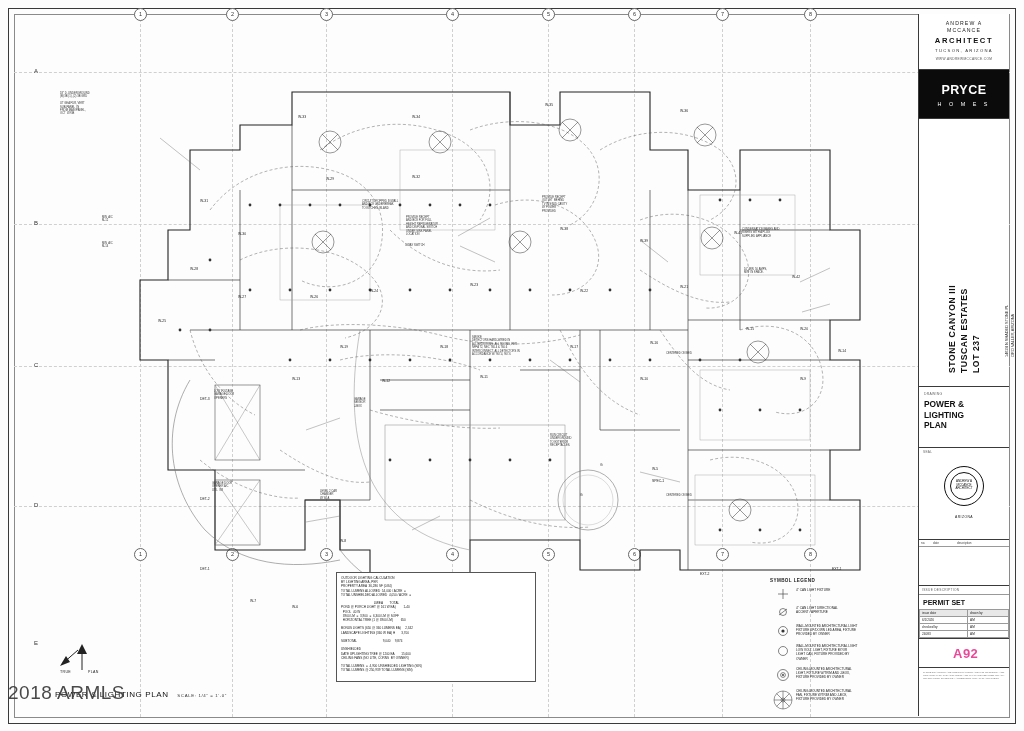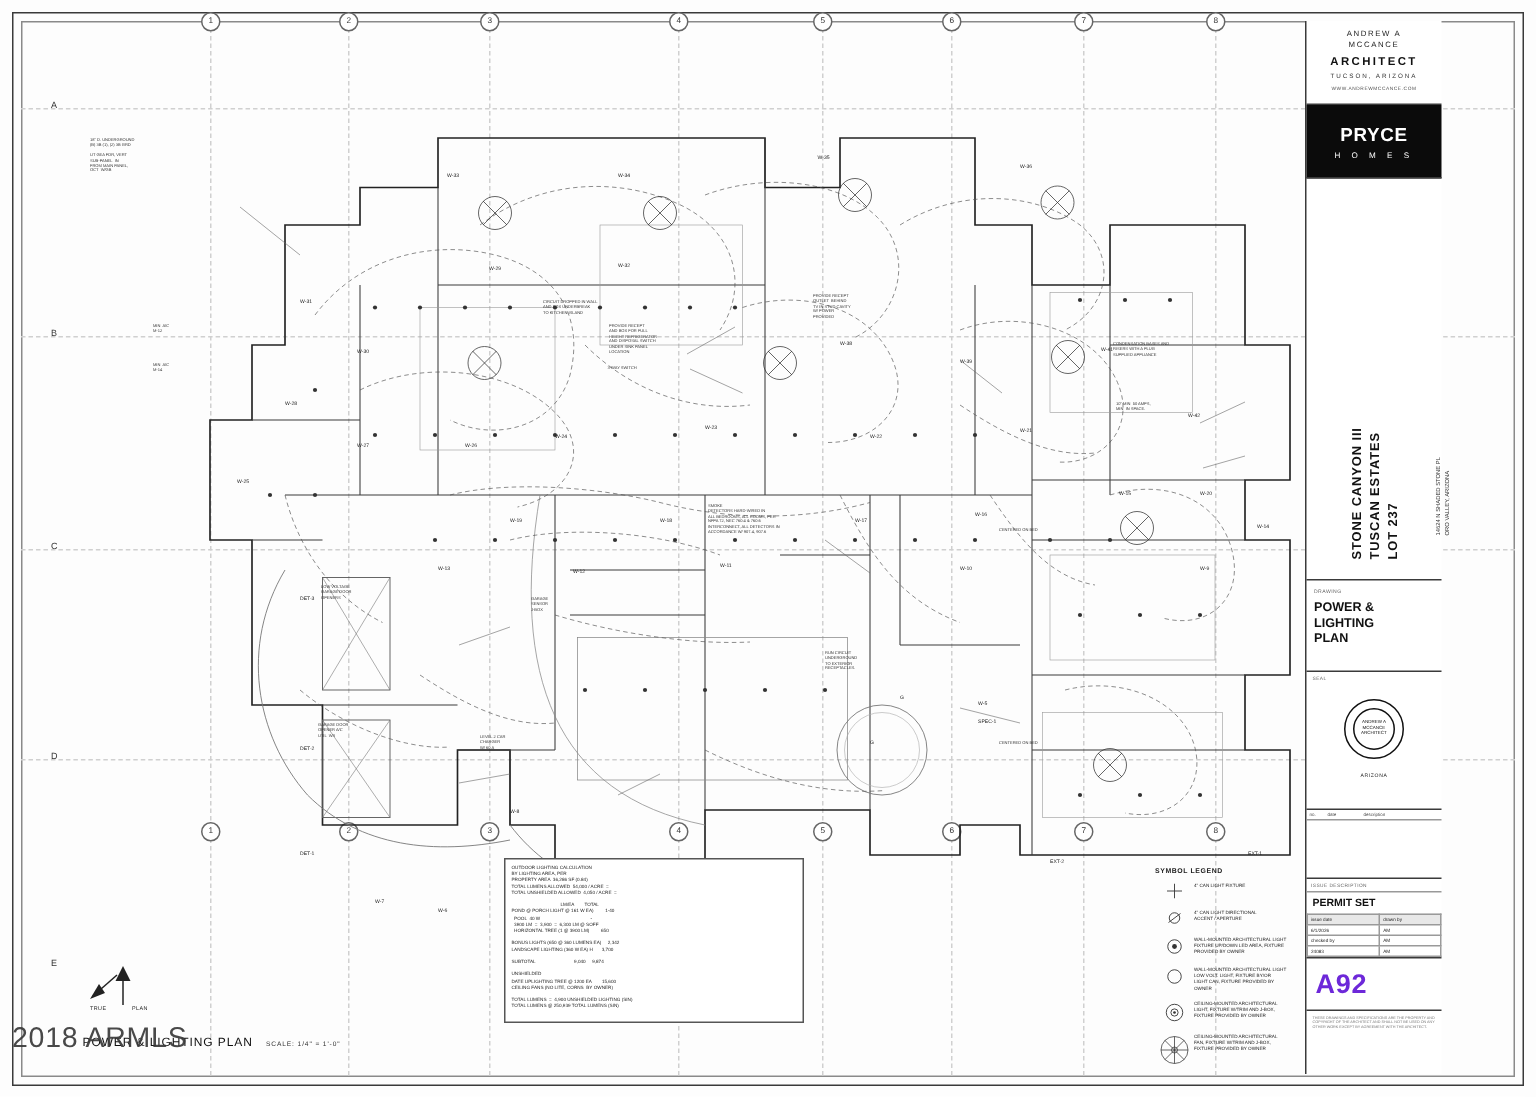--- a/index.html
+++ b/index.html
@@ -37,21 +37,21 @@
 
   
   .plan{
     position:absolute;left:40px;top:30px;width:870px;height:640px;
     overflow:hidden;
   }
   .plan svg{position:absolute;left:0;top:0;}
 
   
   .titleblock{
-    position:absolute;left:870px;top:14px;width:90px;height:702px;
+    position:absolute;left:918px;top:14px;width:90px;height:702px;
     border-left:1px solid #3a3a3a;background:#fff;
   }
   .tb-sec{border-bottom:1px solid #3a3a3a;box-sizing:border-box;}
   .arch-logo{padding:6px 4px 8px;text-align:center;}
   .arch-logo .nm1{font-size:5.2px;letter-spacing:1.1px;color:#222;}
   .arch-logo .nm2{font-size:5.2px;letter-spacing:1.1px;color:#222;margin-top:1px;}
   .arch-logo .nm3{font-size:7.6px;letter-spacing:1.6px;font-weight:bold;color:#111;margin-top:3px;}
   .arch-logo .nm4{font-size:4.2px;letter-spacing:1.3px;color:#333;margin-top:3px;}
   .arch-logo .nm5{font-size:3.2px;letter-spacing:.4px;color:#555;margin-top:4px;}
 
@@ -103,21 +103,21 @@
   .revs .rhdr span:nth-child(3){flex:1;}
 
   .issue{padding:0;}
   .issue .ihdr{font-size:3.2px;color:#666;padding:2px 3px;border-bottom:.5px solid #999;letter-spacing:.3px;}
   .issue .iname{font-size:7px;font-weight:bold;padding:4px 4px 3px;color:#111;}
   .itbl{width:100%;border-collapse:collapse;font-size:3.1px;color:#222;}
   .itbl th{background:#e8e8e8;border:.4px solid #9a9a9a;padding:1px 2px;text-align:left;font-weight:normal;}
   .itbl td{border:.4px solid #9a9a9a;padding:1px 2px;}
 
   .sheetno{text-align:left;padding:7px 6px 6px;}
-  .sheetno .sn{font-size:18px;font-weight:bold;letter-spacing:.5px;color:#6d28d9;}
+  .sheetno .sn{font-size:13px;font-weight:bold;letter-spacing:.5px;color:#ec4899;margin-left:28px;}
   .tb-note{font-size:2.5px;color:#777;padding:3px 4px;line-height:3.4px;}
 
   
   .calcbox{
     position:absolute;left:336px;top:572px;width:200px;height:110px;
     border:.7px solid #555;background:#fff;
     font-size:3.1px;line-height:4.2px;color:#222;padding:3px 4px;box-sizing:border-box;
     white-space:pre;
     font-family:"Liberation Sans", sans-serif;
   }

